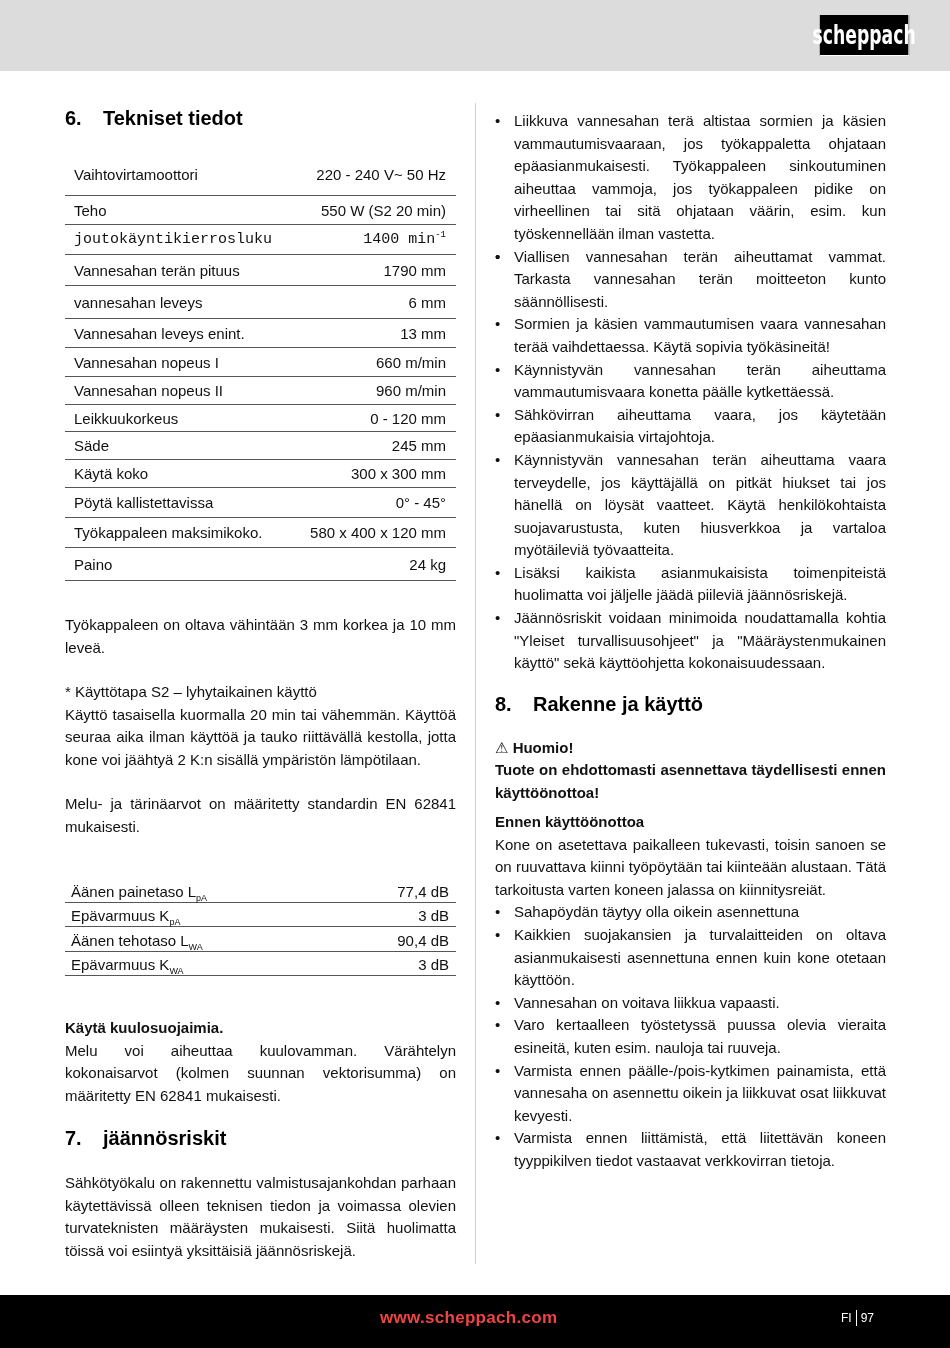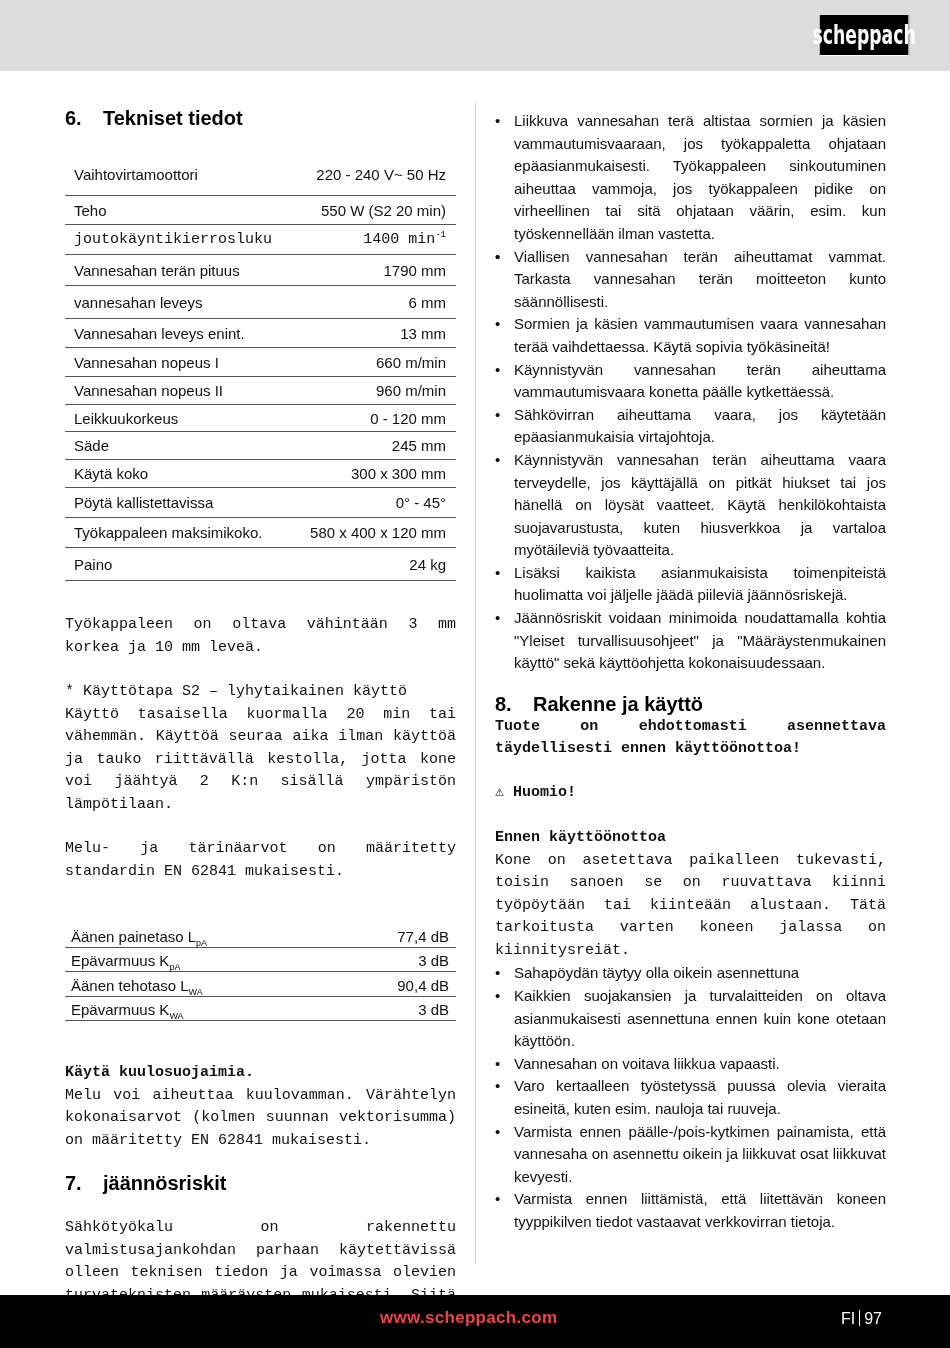--- a/index.html
+++ b/index.html
@@ -20,36 +20,36 @@
   .col-right { position: absolute; left: 495px; top: 110px; width: 391px; }
 
   h2 { font-size: 20px; font-weight: bold; color: #000; display: flex; }
   h2 .num { width: 38px; display: inline-block; }
 
   .spec-table { margin-top: 36px; margin-left: 0; width: 391px; }
   .spec-row { display: flex; justify-content: space-between; align-items: center;
               border-bottom: 1px solid #555; padding: 0 10px 0 9px; font-size: 15px; }
   .spec-row sup { font-size: 9px; vertical-align: super; line-height: 0; }
 
-  p.body { font-size: 15px; line-height: 22.5px; text-align: justify; font-family: Liberation Mono, monospace; }
+  p.body { font-size: 15px; line-height: 22.5px; text-align: justify; }
   p.body.last-left { text-align-last: left; }
   .bold { font-weight: bold; }
 
   .noise-table { margin-top: 40px; width: 391px; }
   .noise-row { display: flex; justify-content: space-between; align-items: flex-end;
                border-bottom: 1px solid #555; padding: 0 7px 2px 6px; font-size: 15px; height: 24.5px; }
   .noise-row sub { font-size: 9px; vertical-align: sub; line-height: 0; }
 
   ul.bullets { list-style: none; }
   ul.bullets li { position: relative; padding-left: 19px; font-size: 15px; line-height: 22.6px; text-align: justify; }
   ul.bullets li .dot { position: absolute; left: 0; top: 0; width: 10px; }
 
   .footer { position: absolute; left: 0; top: 1295px; width: 950px; height: 53px; background: #000; }
   .footer-url { position: absolute; left: 380px; top: 13px; color: #ef4444; font-size: 17px; font-weight: bold; letter-spacing: 0.3px; }
-  .footer-page { position: absolute; left: 841px; top: 15px; color: #fff; font-size: 16px; display: flex; }
+  .footer-page { position: absolute; left: 841px; top: 15px; color: #fff; font-size: 12px; display: flex; align-items: center; }
   .footer-page .sep { display: inline-block; width: 1px; height: 16px; background: #fff; margin: 0 4px; }
 </style>
 </head>
 <body>
 
 <div class="top-bar">
   <div class="logo">
       <span>scheppach</span>
     </div>
 </div>
@@ -169,27 +169,27 @@
       <li><span class="dot">•</span><span>Käynnistyvän vannesahan terän aiheuttama vaara terveydelle, jos käyttäjällä on pitkät hiukset tai jos hänellä on löysät vaatteet. Käytä henkilökohtaista suojavarustusta, kuten hiusverkkoa ja vartaloa myötäileviä työvaatteita.</span></li>
       <li><span class="dot">•</span><span>Lisäksi kaikista asianmukaisista toimenpiteistä huolimatta voi jäljelle jäädä piileviä jäännösriskejä.</span></li>
       <li><span class="dot">•</span><span>Jäännösriskit voidaan minimoida noudattamalla kohtia "Yleiset turvallisuusohjeet" ja "Määräystenmukainen käyttö" sekä käyttöohjetta kokonaisuudessaan.</span></li>
     </ul>
 
   <h2 style="margin-top:18px;">
     <span class="num">8.</span>
     <span>Rakenne ja käyttö</span>
   </h2>
 
-  <p class="body bold last-left">Tuote on ehdottomasti asennettava täydellisesti ennen käyttöönottoa!</p>
   <p class="body bold" style="margin-top:21px;">
     <span style="font-weight:normal;">⚠</span>
     <span>Huomio!</span>
   </p>
-
-  <p class="body bold" style="margin-top:23px;">Ennen käyttöönottoa</p>
+  <p class="body bold last-left">Tuote on ehdottomasti asennettava täydellisesti ennen käyttöönottoa!</p>
+
+  <p class="body bold" style="margin-top:7px;">Ennen käyttöönottoa</p>
   <p class="body last-left">Kone on asetettava paikalleen tukevasti, toisin sanoen se on ruuvattava kiinni työpöytään tai kiinteään alustaan. Tätä tarkoitusta varten koneen jalassa on kiinnitysreiät.</p>
 
   <ul class="bullets" id="before-list">
       <li><span class="dot">•</span><span>Sahapöydän täytyy olla oikein asennettuna</span></li>
       <li><span class="dot">•</span><span>Kaikkien suojakansien ja turvalaitteiden on oltava asianmukaisesti asennettuna ennen kuin kone otetaan käyttöön.</span></li>
       <li><span class="dot">•</span><span>Vannesahan on voitava liikkua vapaasti.</span></li>
       <li><span class="dot">•</span><span>Varo kertaalleen työstetyssä puussa olevia vieraita esineitä, kuten esim. nauloja tai ruuveja.</span></li>
       <li><span class="dot">•</span><span>Varmista ennen päälle-/pois-kytkimen painamista, että vannesaha on asennettu oikein ja liikkuvat osat liikkuvat kevyesti.</span></li>
       <li><span class="dot">•</span><span>Varmista ennen liittämistä, että liitettävän koneen tyyppikilven tiedot vastaavat verkkovirran tietoja.</span></li>
     </ul>

